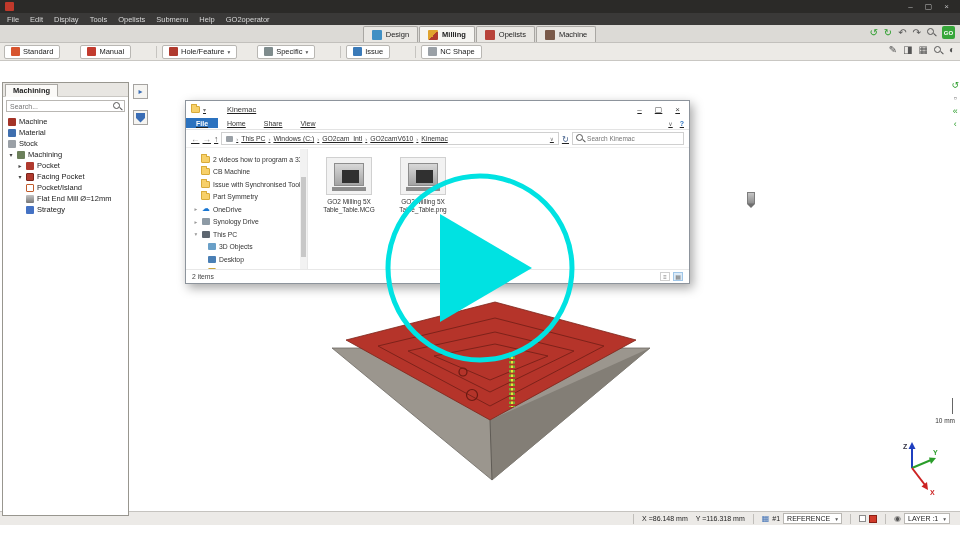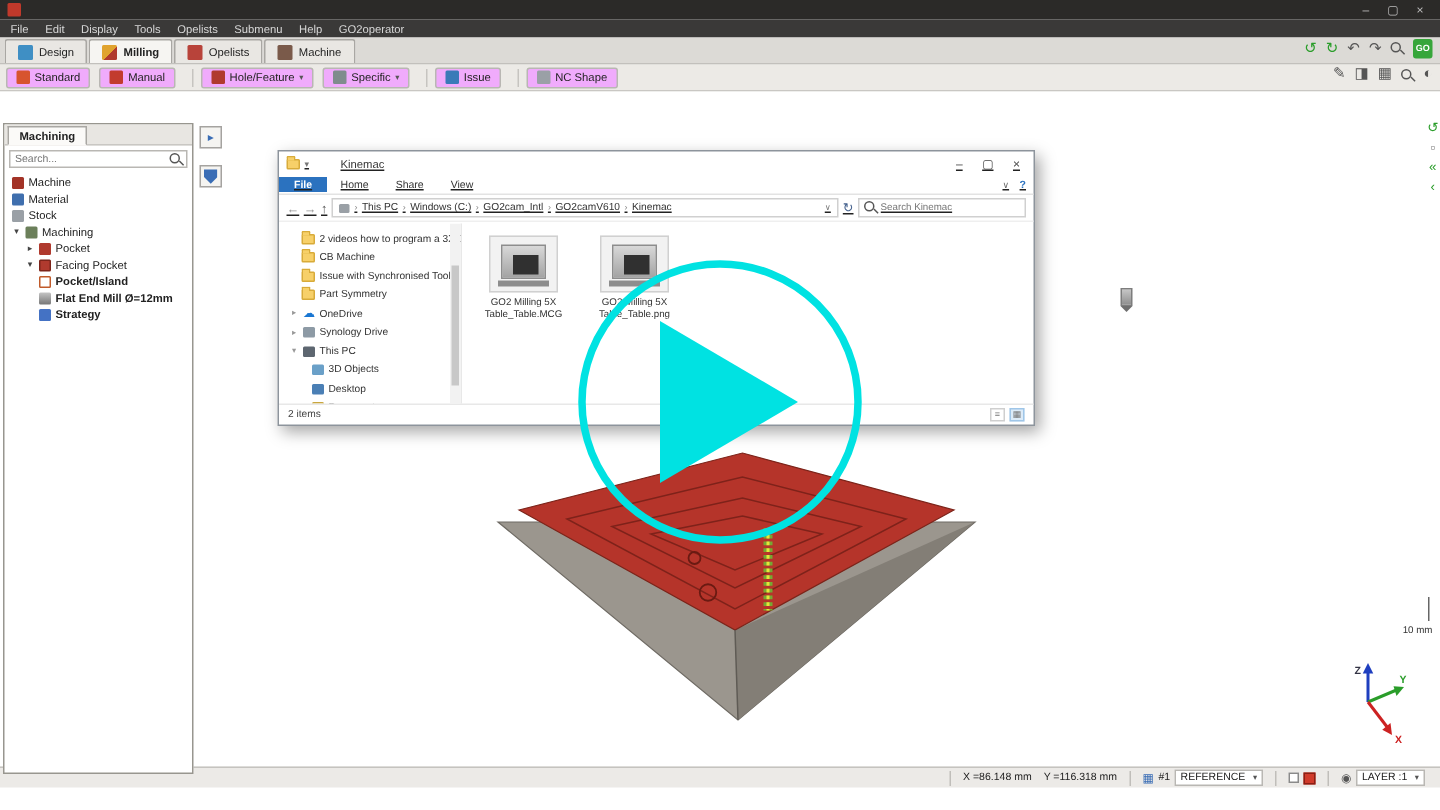--- a/index.html
+++ b/index.html
@@ -5,26 +5,26 @@
   *{margin:0;padding:0;box-sizing:border-box;font-family:"Liberation Sans","DejaVu Sans",sans-serif;}
   html,body{width:960px;height:540px;overflow:hidden;}
   .app{position:relative;width:960px;height:540px;background:#fff;font-size:8px;color:#222;}
 
   
   .titlebar{height:13px;background:#2b2a28;color:#c9c9c9;display:flex;align-items:center;padding:0 5px;font-size:7.5px;white-space:nowrap;}
   .app-icon{width:9px;height:9px;background:#c0392b;border-radius:1px;margin-right:4px;flex:0 0 auto;}
   .winctl{margin-left:auto;display:flex;gap:12px;color:#bdbdbd;font-size:8px;padding-right:6px;}
   .winctl span{cursor:default;}
   .menubar{height:12px;background:#3a3938;color:#d8d8d8;display:flex;gap:11px;align-items:center;padding:0 7px;font-size:7.5px;}
-  .tabrow{height:18px;background:#dcdad6;border-bottom:1px solid #c2c0bc;display:flex;align-items:flex-end;padding:0 3px;}
+  .tabrow{height:18px;background:#dcdad6;border-bottom:1px solid #c2c0bc;display:flex;align-items:flex-end;padding:0 3px;justify-content:center;}
   .tab{display:inline-flex;align-items:center;gap:4px;height:16px;padding:0 8px;margin-right:1px;background:#e9e7e3;border:1px solid #a9a7a3;border-bottom:none;border-radius:2px 2px 0 0;font-size:7.5px;}
   .tab.active{background:#f6f5f2;font-weight:bold;margin-top:30px;}
   .tabicon{width:10px;height:10px;border-radius:1px;}
   .toolrow{height:18px;background:#eceae6;border-bottom:1px solid #c9c7c3;display:flex;align-items:center;padding:0 4px;}
-  .tbtn{display:inline-flex;align-items:center;gap:3px;height:14px;padding:0 6px;border:1px solid #b9b7b3;border-radius:2px;background:#f0abfc;font-size:7.5px;margin-right:6px;}
+  .tbtn{display:inline-flex;align-items:center;gap:3px;height:14px;padding:0 6px;border:1px solid #b9b7b3;border-radius:2px;background:#ffffff;font-size:7.5px;margin-right:20px;}
   .tico{width:9px;height:9px;border-radius:1px;}
   .dd{font-size:5.5px;color:#555;}
   .vsep{width:1px;height:12px;background:#c6c4c0;margin:0 5px;}
   .cmdrow{height:15px;background:#e6e4e0;border-bottom:1px solid #c9c7c3;display:flex;align-items:center;font-size:7.5px;}
   .cmdlabel{margin-left:56px;color:#333;}
   .cmdinput{margin-left:12px;width:88px;height:11px;border:1px solid #9aa0a6;background:#fff;font-size:7px;padding:0 3px;color:#444;}
   .viewport{height:450px;background:#fff;}
   
   .rr{position:absolute;right:5px;display:flex;gap:6px;align-items:center;z-index:5;}
   .rr1{top:26px;} .rr2{top:45px;}
@@ -39,21 +39,21 @@
 
   
   .panel{position:absolute;left:2px;top:82px;width:127px;height:434px;background:#fff;border:1px solid #98968f;z-index:2;}
   .panel-head{height:14px;background:#e8e6e2;border-bottom:1px solid #c9c7c3;}
   .panel-tab{display:inline-block;margin:1px 0 0 2px;padding:1px 7px;background:#fbfaf8;border:1px solid #a9a7a3;border-bottom-color:#fbfaf8;font-weight:bold;font-size:7.5px;}
   .psearch{position:relative;margin:3px 3px 2px 3px;}
   .psearch input{width:100%;height:12px;border:1px solid #b9b7b3;font-size:7px;padding:0 14px 0 3px;color:#666;}
   .psearch .mag{position:absolute;right:3px;top:2px;}
   .tree{padding-top:2px;font-size:7.5px;}
   .titem{height:11px;display:flex;align-items:center;gap:3px;white-space:nowrap;overflow:hidden;}
-  .d0{padding-left:5px;} .d1{padding-left:14px;} .d2{padding-left:23px;font-weight:bold;}
+  .d0{padding-left:5px;} .d1{padding-left:14px;} .d2{padding-left:23px;}
   .exp{font-size:6px;color:#444;width:6px;text-align:center;}
   .tic{width:8px;height:8px;border-radius:1px;flex:0 0 auto;}
   .i-machine{background:#a33327;} .i-material{background:#3f6fae;} .i-stock{background:#9aa0a6;}
   .i-machining{background:#6b7f5a;} .i-pocket{background:#b03a2e;} .i-facing{background:#b03a2e;border:1px solid #7c241a;}
   .i-island{background:#fff;border:1.5px solid #c05a2a;} .i-tool{background:linear-gradient(#c4c4c4,#777);} .i-strategy{background:#4472c4;}
   .mini{position:absolute;left:133px;width:15px;height:15px;border:1px solid #a5a3a0;background:#f5f4f1;display:flex;align-items:center;justify-content:center;z-index:2;}
   .mini1{top:84px;} .mini2{top:110px;}
   .mini1 span{color:#3a6db5;font-size:8px;}
   .shield{width:9px;height:10px;background:#3a6db5;clip-path:polygon(0 0,100% 0,100% 55%,50% 100%,0 55%);}
 

